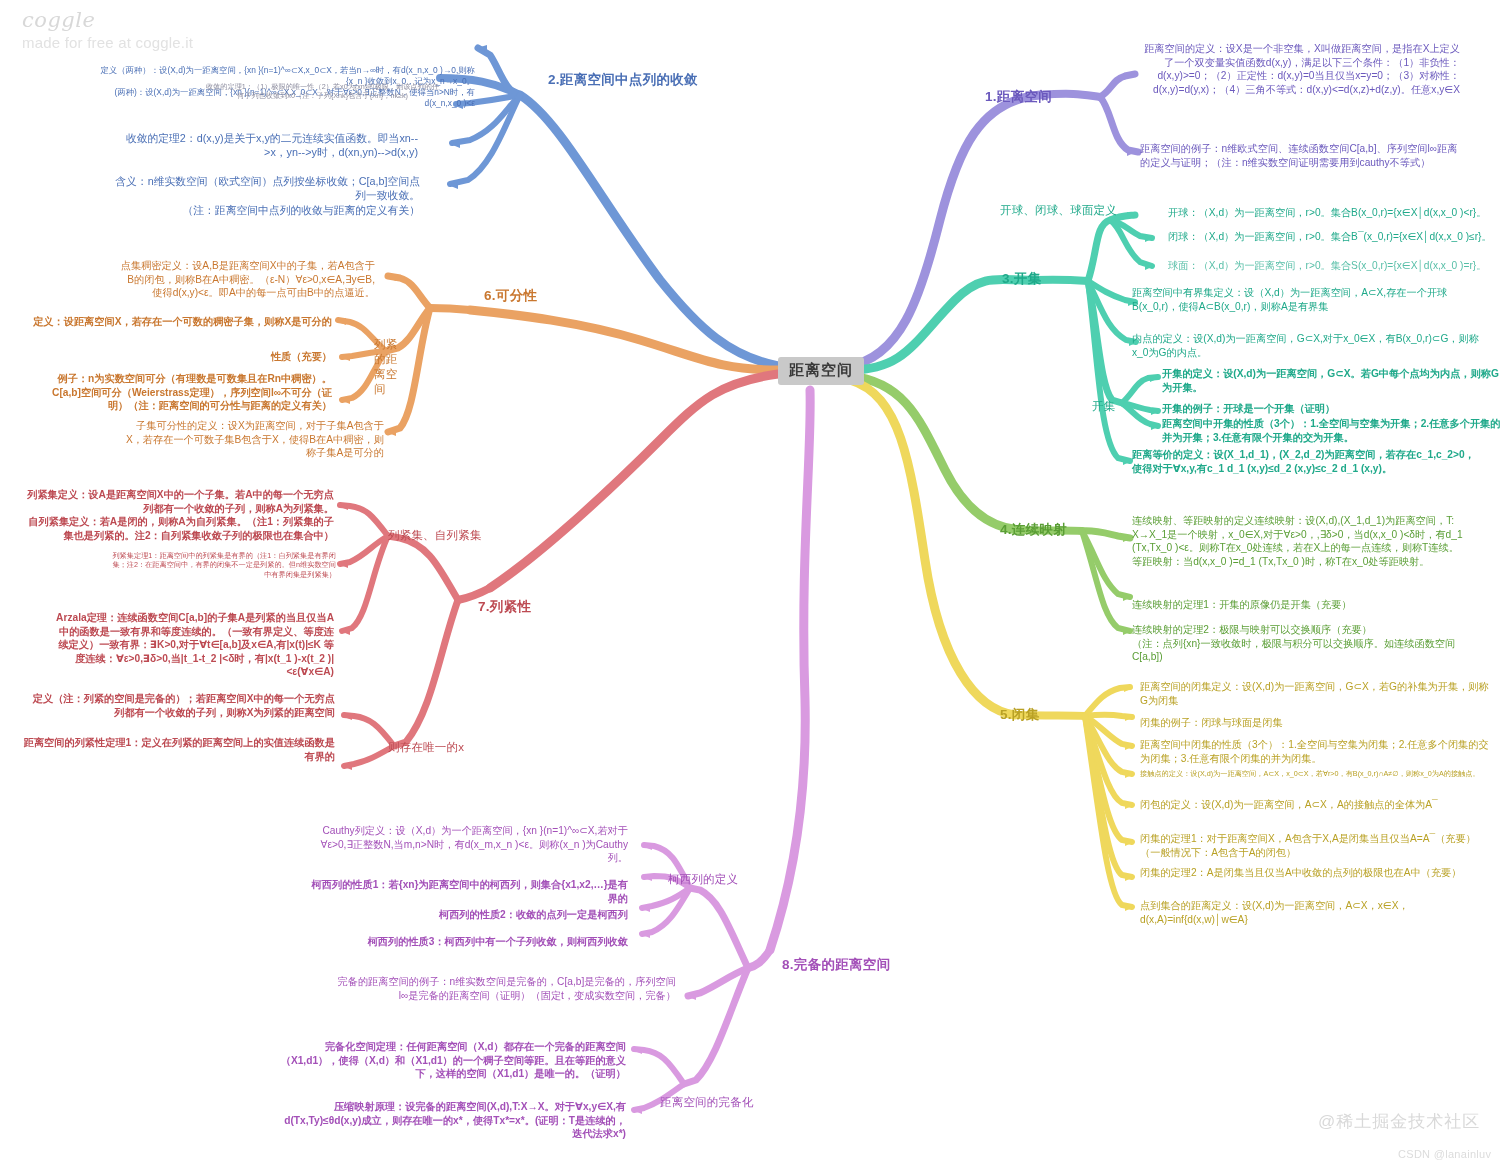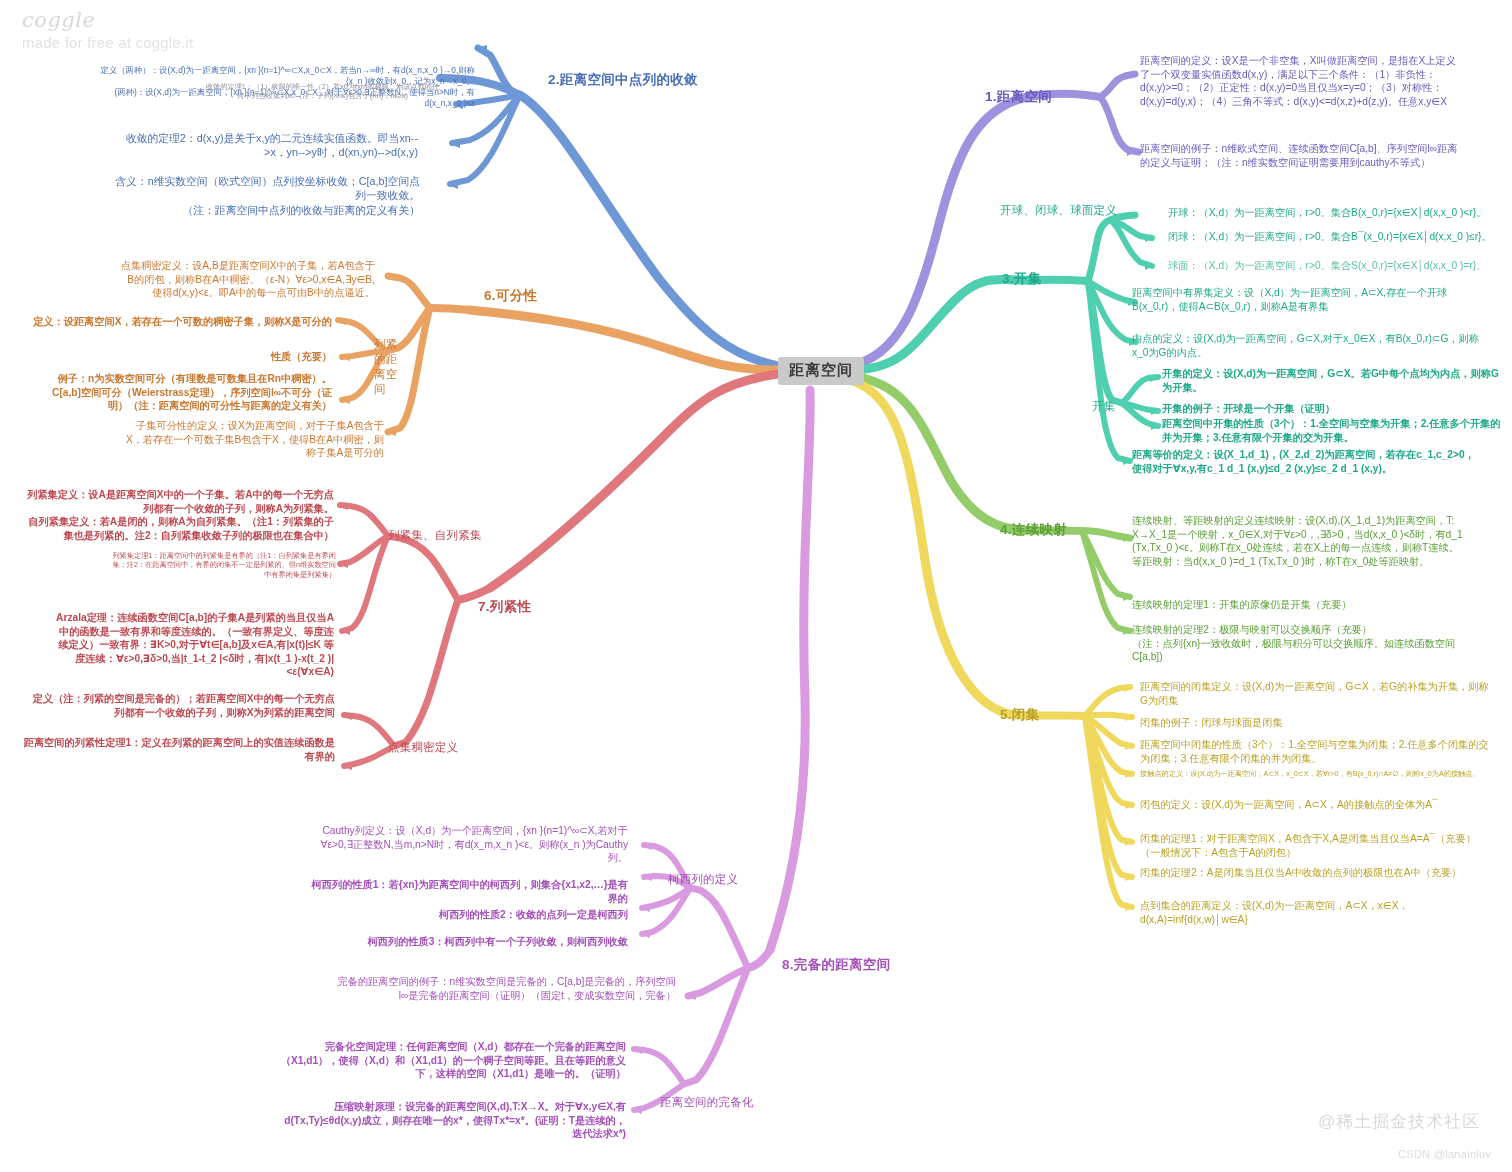--- a/index.html
+++ b/index.html
@@ -210,21 +210,21 @@
   </svg>
 
   <div class="logo-coggle">coggle</div>
   <div class="logo-sub">made for free at coggle.it</div>
   <div class="wm-main">@稀土掘金技术社区</div>
   <div class="wm-sub">CSDN @lanainluv</div>
 
   <div class="root">距离空间</div>
 
   <div class="node mainlabel c-purple" style="left:985px; top:88px;">1.距离空间</div>
-  <div class="node txt n c-purple" style="left:1140px; top:54px; width:320px;">距离空间的定义：设X是一个非空集，X叫做距离空间，是指在X上定义了一个双变量实值函数d(x,y)，满足以下三个条件：（1）非负性：d(x,y)&gt;=0；（2）正定性：d(x,y)=0当且仅当x=y=0；（3）对称性：d(x,y)=d(y,x)；（4）三角不等式：d(x,y)&lt;=d(x,z)+d(z,y)。任意x,y∈X</div>
+  <div class="node txt n c-purple" style="left:1140px; top:42px; width:320px;text-align:right;">距离空间的定义：设X是一个非空集，X叫做距离空间，是指在X上定义了一个双变量实值函数d(x,y)，满足以下三个条件：（1）非负性：d(x,y)&gt;=0；（2）正定性：d(x,y)=0当且仅当x=y=0；（3）对称性：d(x,y)=d(y,x)；（4）三角不等式：d(x,y)&lt;=d(x,z)+d(z,y)。任意x,y∈X</div>
   <div class="node txt n c-purple" style="left:1140px; top:142px; width:320px;">距离空间的例子：n维欧式空间、连续函数空间C[a,b]、序列空间l∞距离的定义与证明；（注：n维实数空间证明需要用到cauthy不等式）</div>
 
   <div class="node mainlabel c-blue" style="left:548px; top:71px;">2.距离空间中点列的收敛</div>
   <div class="node txt small c-blue ta-r" style="left:100px; top:19px; width:375px;">定义（两种）：设(X,d)为一距离空间，{xn }(n=1)^∞⊂X,x_0⊂X，若当n→∞时，有d(x_n,x_0 )→0,则称{x_n }收敛到x_0，记为x_n→x_0。
 (两种)：设(X,d)为一距离空间，{xn }(n=1)^∞⊂X,x_0⊂X，对于∀ε&gt;0,∃正整数N，使得当n&gt;N时，有d(x_n,x_0 )&lt;ε</div>
   <div class="node txt tiny c-gray ta-c" style="left:205px; top:82px; width:235px;">收敛的定理1：（1）极限的唯一性（2）若x0为{xn}的极限，则该点列的任何子列也收敛到x0（注：子列{Xnk}包含于{Xn}，nk≥k)</div>
   <div class="node txt n2 c-blue ta-r" style="left:118px; top:131px; width:300px;">收敛的定理2：d(x,y)是关于x,y的二元连续实值函数。即当xn--&gt;x，yn--&gt;y时，d(xn,yn)--&gt;d(x,y)</div>
   <div class="node txt n2 c-blue ta-r" style="left:112px; top:174px; width:308px;">含义：n维实数空间（欧式空间）点列按坐标收敛；C[a,b]空间点列一致收敛。
 （注：距离空间中点列的收敛与距离的定义有关）</div>
 
@@ -269,21 +269,21 @@
   <div class="node txt n c-orange ta-r" style="left:124px; top:419px; width:260px;">子集可分性的定义：设X为距离空间，对于子集A包含于X，若存在一个可数子集B包含于X，使得B在A中稠密，则称子集A是可分的</div>
   <div class="node txt n b c-orange ta-r" style="left:36px; top:372px; width:296px;">例子：n为实数空间可分（有理数是可数集且在Rn中稠密）。C[a,b]空间可分（Weierstrass定理），序列空间l∞不可分（证明）（注：距离空间的可分性与距离的定义有关）</div>
 
   <div class="node mainlabel c-red" style="left:478px; top:598px;">7.列紧性</div>
   <div class="node sublabel c-red" style="left:388px; top:528px;">列紧集、自列紧集</div>
   <div class="node txt n b c-red ta-r" style="left:22px; top:488px; width:312px;">列紧集定义：设A是距离空间X中的一个子集。若A中的每一个无穷点列都有一个收敛的子列，则称A为列紧集。
 自列紧集定义：若A是闭的，则称A为自列紧集。（注1：列紧集的子集也是列紧的。注2：自列紧集收敛子列的极限也在集合中）</div>
   <div class="node txt tiny c-red ta-r" style="left:106px; top:551px; width:230px;">列紧集定理1：距离空间中的列紧集是有界的（注1：自列紧集是有界闭集；注2：在距离空间中，有界的闭集不一定是列紧的。但n维实数空间中有界闭集是列紧集）</div>
   <div class="node txt n b c-red ta-r" style="left:52px; top:611px; width:282px;">Arzala定理：连续函数空间C[a,b]的子集A是列紧的当且仅当A中的函数是一致有界和等度连续的。（一致有界定义、等度连续定义）一致有界：∃K&gt;0,对于∀t∈[a,b]及x∈A,有|x(t)|≤K 等度连续：∀ε&gt;0,∃δ&gt;0,当|t_1-t_2 |&lt;δ时，有|x(t_1 )-x(t_2 )|&lt;ε(∀x∈A)</div>
 
-  <div class="node sublabel c-red" style="left:388px; top:740px;">点集稠密定义</div>
+  <div class="node sublabel c-red" style="left:388px; top:740px;">则存在唯一的x</div>
   <div class="node txt n b c-red ta-r" style="left:30px; top:692px; width:305px;">定义（注：列紧的空间是完备的）；若距离空间X中的每一个无穷点列都有一个收敛的子列，则称X为列紧的距离空间</div>
   <div class="node txt n b c-red ta-r" style="left:22px; top:736px; width:313px;">距离空间的列紧性定理1：定义在列紧的距离空间上的实值连续函数是有界的</div>
 
   <div class="node mainlabel c-magenta" style="left:782px; top:956px;">8.完备的距离空间</div>
   <div class="node sublabel c-magenta" style="left:668px; top:872px;">柯西列的定义</div>
   <div class="node txt n c-magenta ta-r" style="left:310px; top:824px; width:318px;">Cauthy列定义：设（X,d）为一个距离空间，{xn }(n=1)^∞⊂X,若对于∀ε&gt;0,∃正整数N,当m,n&gt;N时，有d(x_m,x_n )&lt;ε。则称(x_n )为Cauthy列。</div>
   <div class="node txt n b c-magenta ta-r" style="left:310px; top:878px; width:318px;">柯西列的性质1：若{xn}为距离空间中的柯西列，则集合{x1,x2,…}是有界的</div>
   <div class="node txt n b c-magenta ta-r" style="left:310px; top:908px; width:318px;">柯西列的性质2：收敛的点列一定是柯西列</div>
   <div class="node txt n b c-magenta ta-r" style="left:310px; top:935px; width:318px;">柯西列的性质3：柯西列中有一个子列收敛，则柯西列收敛</div>
   <div class="node txt n c-magenta ta-r" style="left:330px; top:975px; width:346px;">完备的距离空间的例子：n维实数空间是完备的，C[a,b]是完备的，序列空间l∞是完备的距离空间（证明）（固定t，变成实数空间，完备）</div>

